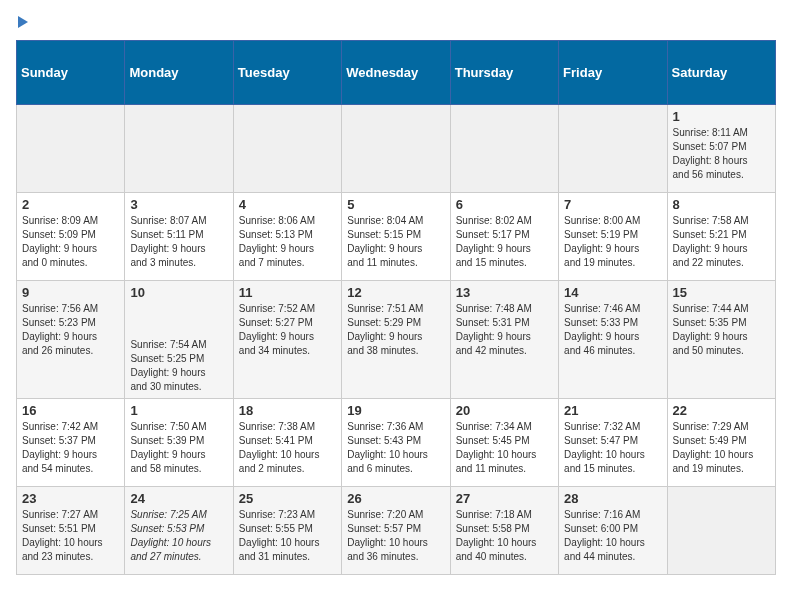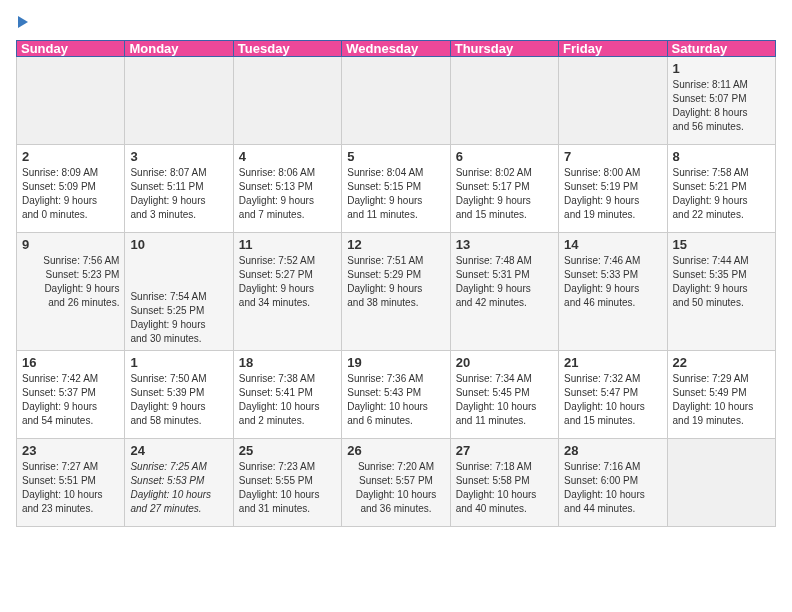--- a/index.html
+++ b/index.html
@@ -50,25 +50,25 @@
     .subtitle {
       font-size: 16px;
       color: #555;
     }
     .calendar {
       width: 100%;
       border-collapse: collapse;
       table-layout: fixed;
     }
     .calendar thead tr th {
-      background-color: #ec4899;
+      background-color: #0369a1;
       color: #fff;
       font-size: 13px;
       font-weight: bold;
-      padding: 0 4px;
+      padding: 24px 4px;
       border: 1px solid #3a62a8;
       text-align: left;
     }
     .calendar tbody tr td {
       border: 1px solid #ccc;
       vertical-align: top;
       padding: 4px 5px;
       font-size: 10px;
       color: #333;
       height: 88px;
@@ -188,21 +188,21 @@
           <span class="day-number">8</span>
           <div class="day-info" style="white-space: pre-line;">Sunrise: 7:58 AM
 Sunset: 5:21 PM
 Daylight: 9 hours
 and 22 minutes.</div>
         </td>
       </tr>
       <tr>
         <td>
           <span class="day-number">9</span>
-          <div class="day-info" style="white-space: pre-line; text-align: right;">Sunrise: 7:56 AM
+          <div class="day-info" style="white-space: pre-line;">Sunrise: 7:56 AM
 Sunset: 5:23 PM
 Daylight: 9 hours
 and 26 minutes.</div>
         </td>
         <td>
           <span class="day-number">10</span>
           <div class="day-info" style="white-space: pre-line; margin-top: 38px;">Sunrise: 7:54 AM
 Sunset: 5:25 PM
 Daylight: 9 hours
 and 30 minutes.</div>
@@ -311,21 +311,21 @@
         </td>
         <td>
           <span class="day-number">25</span>
           <div class="day-info" style="white-space: pre-line;">Sunrise: 7:23 AM
 Sunset: 5:55 PM
 Daylight: 10 hours
 and 31 minutes.</div>
         </td>
         <td>
           <span class="day-number">26</span>
-          <div class="day-info" style="white-space: pre-line; text-align: center;">Sunrise: 7:20 AM
+          <div class="day-info" style="white-space: pre-line;">Sunrise: 7:20 AM
 Sunset: 5:57 PM
 Daylight: 10 hours
 and 36 minutes.</div>
         </td>
         <td>
           <span class="day-number">27</span>
           <div class="day-info" style="white-space: pre-line;">Sunrise: 7:18 AM
 Sunset: 5:58 PM
 Daylight: 10 hours
 and 40 minutes.</div>

